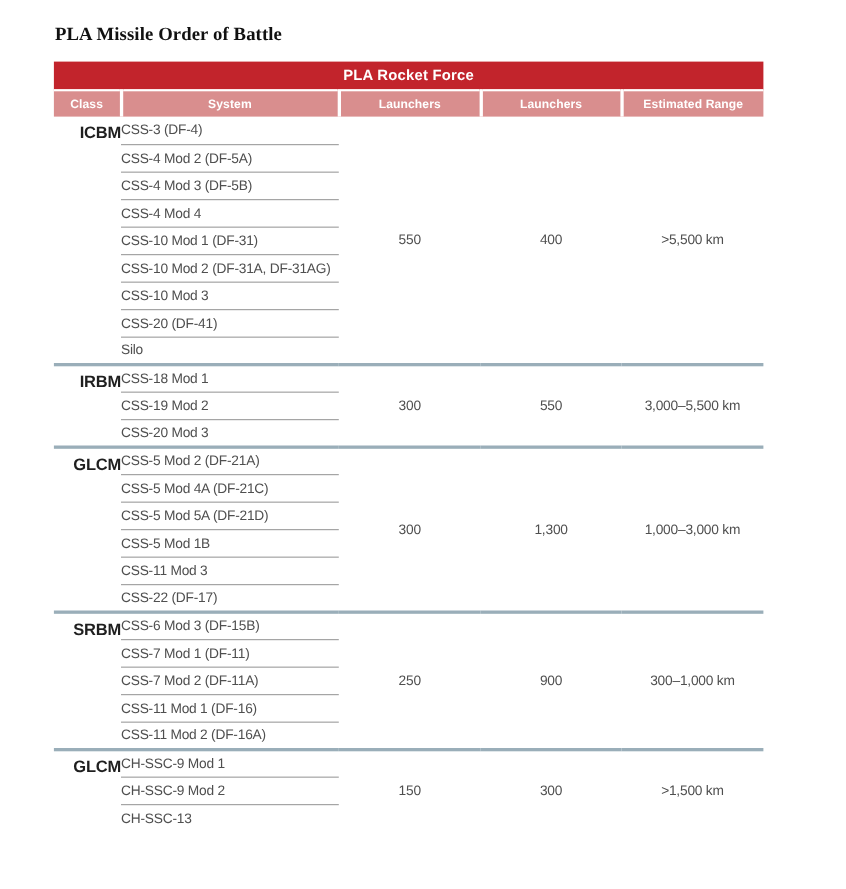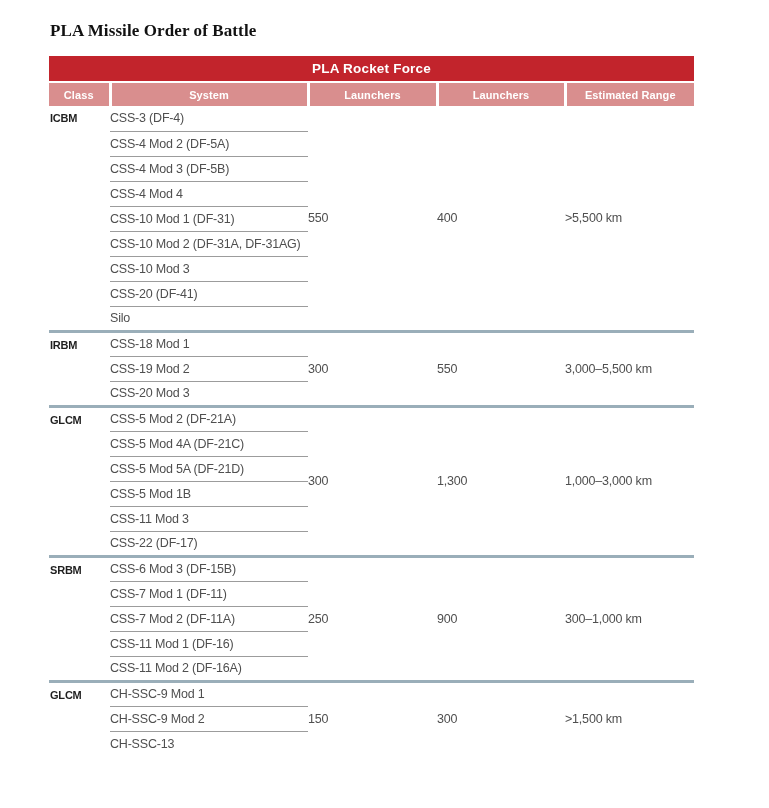--- a/index.html
+++ b/index.html
@@ -69,28 +69,29 @@
     text-align:left;
     vertical-align:middle;
     border-bottom:1px solid var(--rule);
     color:var(--body-text);
   }
   td.sys.last{
     border-bottom:none;
   }
   td.cls{
     vertical-align:top;
-    text-align:left;
+    text-align:right;
     padding-top:6px;
     padding-left:1px;
     font-weight:bold;
     color:var(--class-text);
-    font-size:11px;
+    font-size:15px;
   }
   td.val{
+    text-align:center;
     vertical-align:middle;
     color:var(--body-text);
   }
   .sec-top{
     border-top:3px solid var(--divider);
   }
 </style>
 </head>
 <body>
 

